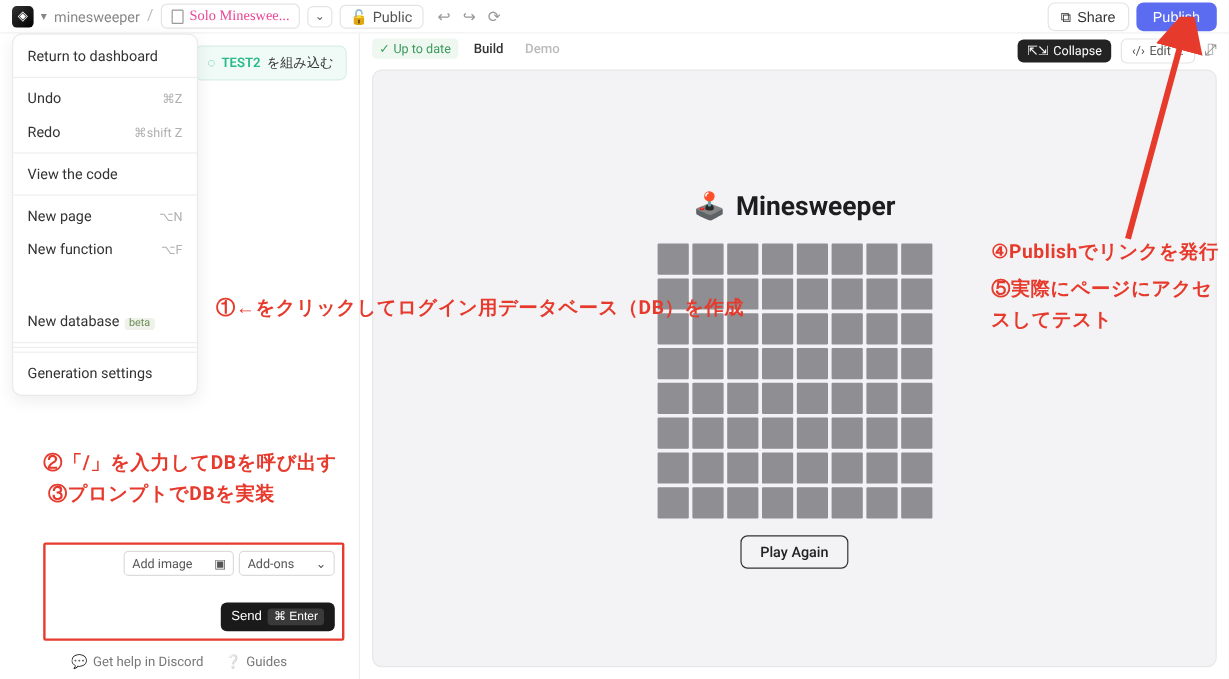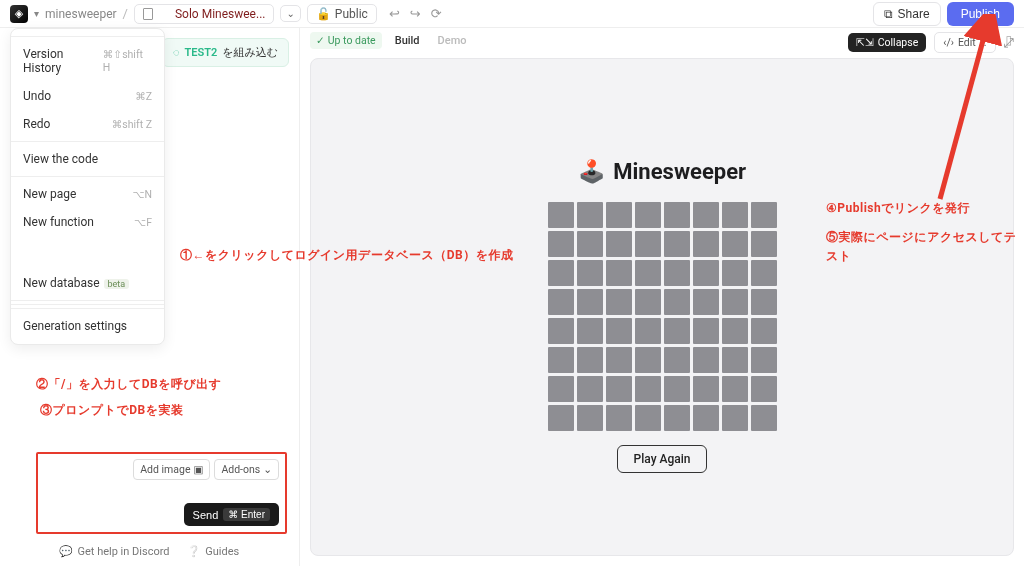--- a/index.html
+++ b/index.html
@@ -4,21 +4,21 @@
 <style>
   * { box-sizing: border-box; margin: 0; padding: 0; }
   body { font-family: -apple-system, BlinkMacSystemFont, "Segoe UI", Roboto, sans-serif; font-size: 13px; background:#f5f5f7; overflow:hidden; width:1024px; height:566px; position:relative; }
   
   
   .topbar { height:28px; background:#fff; display:flex; align-items:center; padding:0 10px; gap:6px; border-bottom:1px solid #eee; }
   .logo { width:18px; height:18px; background:linear-gradient(135deg,#333,#000); border-radius:4px; display:flex; align-items:center; justify-content:center; color:#fff; font-size:11px;}
   .chev { color:#888; font-size:10px; }
   .project-name { color:#888; font-size:12px; }
   .sep { color:#bbb; }
-  .page-pill { display:flex; align-items:center; gap:22px; border:1px solid #e4e4e7; border-radius:5px; padding:2px 8px; font-size:12px; color:#7f1d1d;}
+  .page-pill { display:flex; align-items:center; gap:5px; border:1px solid #e4e4e7; border-radius:5px; padding:2px 8px; font-size:12px; color:#ec4899;font-family:Liberation Serif, serif;}
   .page-pill .doc-icon { width:10px;height:12px; border:1px solid #999; border-radius:1px;}
   .drop-btn { border:1px solid #e4e4e7; border-radius:5px; padding:2px 5px; font-size:10px; color:#666;}
   .public-pill { display:flex; align-items:center; gap:4px; border:1px solid #e4e4e7; border-radius:5px; padding:2px 8px; font-size:12px; color:#555;}
   .tb-icons { display:flex; gap:10px; color:#999; margin-left:6px;}
   .tb-icons span{font-size:13px;}
   .spacer { flex:1; }
   .share-btn { display:flex; align-items:center; gap:5px; border:1px solid #e4e4e7; border-radius:6px; padding:4px 10px; font-size:12px; color:#333; background:#fff;}
   .publish-btn { border:none; border-radius:6px; padding:5px 14px; font-size:12px; color:#fff; background:#5b6cf0;}
 
   
@@ -31,21 +31,21 @@
 
   
   .left-panel { position:absolute; top:28px; left:0; width:300px; bottom:0; background:#fff; border-right:1px solid #eee; padding:10px 12px;}
   .test-chip { position:absolute; top:10px; right:10px; background:#f0faf6; border:1px solid #d9f0e5; border-radius:6px; padding:6px 10px; font-size:11px; color:#333; display:flex; align-items:center; gap:5px;}
   .test-chip .dot {color:#2ab98a; font-weight:700;}
   .test-chip .tname {color:#2ab98a; font-weight:600;}
   
   
   .prompt-area { position:absolute; bottom:32px; left:36px; right:12px; border:2.5px solid #e63a2d; background:#fff; border-radius:2px; height:82px; padding:6px;}
   .prompt-top-btns { position:absolute; top:5px; right:6px; display:flex; gap:4px;}
-  .small-btn { border:1px solid #dcdcdc; border-radius:4px; padding:3px 6px; font-size:10.5px; color:#555; background:#fff; display:flex; align-items:center; gap:3px;}
+  .small-btn { border:1px solid #dcdcdc; border-radius:4px; padding:3px 6px; font-size:10.5px; color:#555; background:#fff; display:flex; align-items:center; gap:18px;}
   .send-btn { position:absolute; bottom:6px; right:6px; background:#1a1a1a; color:#fff; border:none; border-radius:5px; padding:5px 9px; font-size:11px; display:flex; align-items:center; gap:5px;}
   .send-btn .kbd { background:#3a3a3a; border-radius:3px; padding:1px 5px; font-size:10px;}
 
   .footer-links { position:absolute; bottom:8px; left:0; right:0; display:flex; justify-content:center; gap:18px; font-size:11px; color:#777;}
   .footer-links span{display:flex;align-items:center;gap:4px;}
 
   
   .canvas { position:absolute; top:28px; left:300px; right:0; bottom:0; background:#fff;}
   .canvas-toolbar { height:24px; display:flex; align-items:center; padding:0 10px; gap:8px; font-size:11px;}
   .status-chip { background:#eef8f0; color:#3b9a5e; border-radius:4px; padding:2px 6px; display:flex; align-items:center; gap:3px; font-size:10.5px;}
@@ -57,21 +57,21 @@
   .expand-ic { color:#888; font-size:13px;}
   .device-ic { color:#aaa; font-size:12px; margin-right:2px;}
 
   .game-area { background:#f3f3f5; border:1px solid #e7e7ea; border-radius:8px; position:absolute; top:30px; left:10px; right:10px; bottom:10px; display:flex; flex-direction:column; align-items:center; padding-top:100px;}
   .game-title { font-size:22px; font-weight:700; color:#1d1d1f; display:flex; align-items:center; gap:8px; margin-bottom:18px;}
   .grid { display:grid; grid-template-columns:repeat(8, 26px); grid-template-rows:repeat(8, 26px); gap:3px;}
   .cell { background:#8e8e93; border-radius:1px;}
   .play-again { margin-top:14px; border:1.5px solid #333; border-radius:6px; padding:6px 16px; font-size:12px; background:#f3f3f5; color:#222; font-family:inherit; font-weight:500;}
 
   
-  .annot { position:absolute; font-size:12px; font-weight:700; color:#e63a2d; letter-spacing:0.5px; z-index:60; pointer-events:none;}
+  .annot { position:absolute; font-size:16px; font-weight:700; color:#e63a2d; letter-spacing:0.5px; z-index:60; pointer-events:none;}
   .arrow-svg { position:absolute; z-index:55; pointer-events:none; }
 </style>
 </head>
 <body>
 
 <div class="topbar">
   <div class="logo">◈</div>
   <span class="chev">▾</span>
   <span class="project-name">minesweeper</span>
   <span class="sep">/</span>
@@ -91,25 +91,24 @@
   </div>
   <div class="spacer"></div>
   <button class="share-btn">
     <span>⧉</span>
     <span>Share</span>
   </button>
   <button class="publish-btn">Publish</button>
 </div>
 
 <div class="dropdown">
-  <div class="dd-divider"></div>
-  <div class="dd-item">
-      <span>Version History</span>
-      <span class="shortcut">⌘⇧shift H</span>
-    </div>
+  <div class="dd-item">
+      <span>Return to dashboard</span>
+    </div>
+  <div class="dd-divider"></div>
   <div class="dd-item">
       <span>Undo</span>
       <span class="shortcut">⌘Z</span>
     </div>
   <div class="dd-item">
       <span>Redo</span>
       <span class="shortcut">⌘shift Z</span>
     </div>
   <div class="dd-divider"></div>
   <div class="dd-item">

